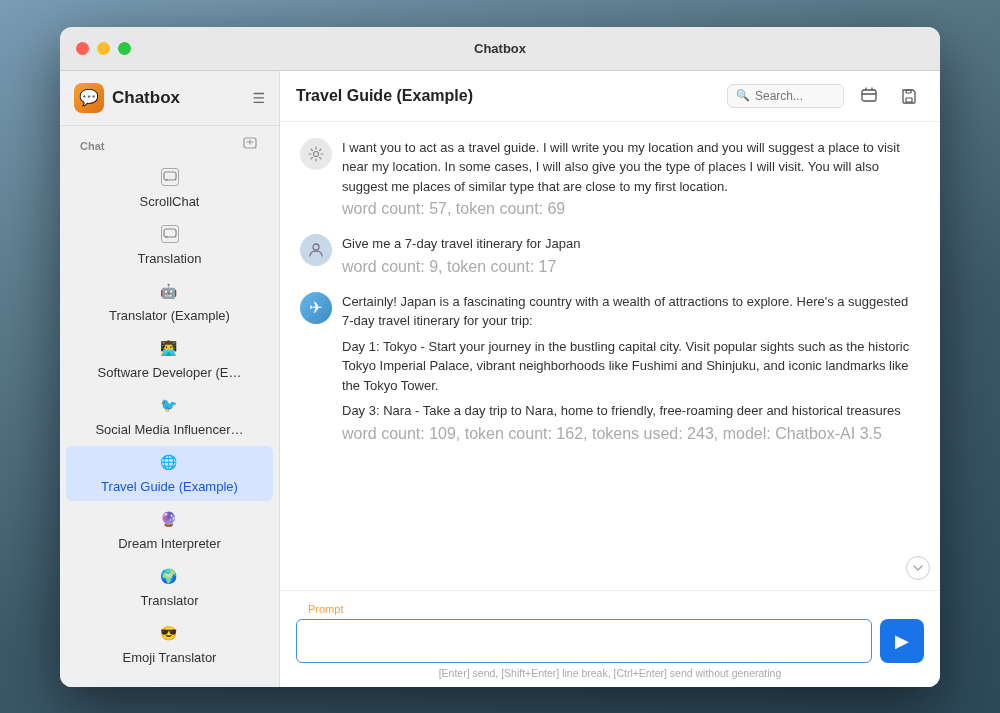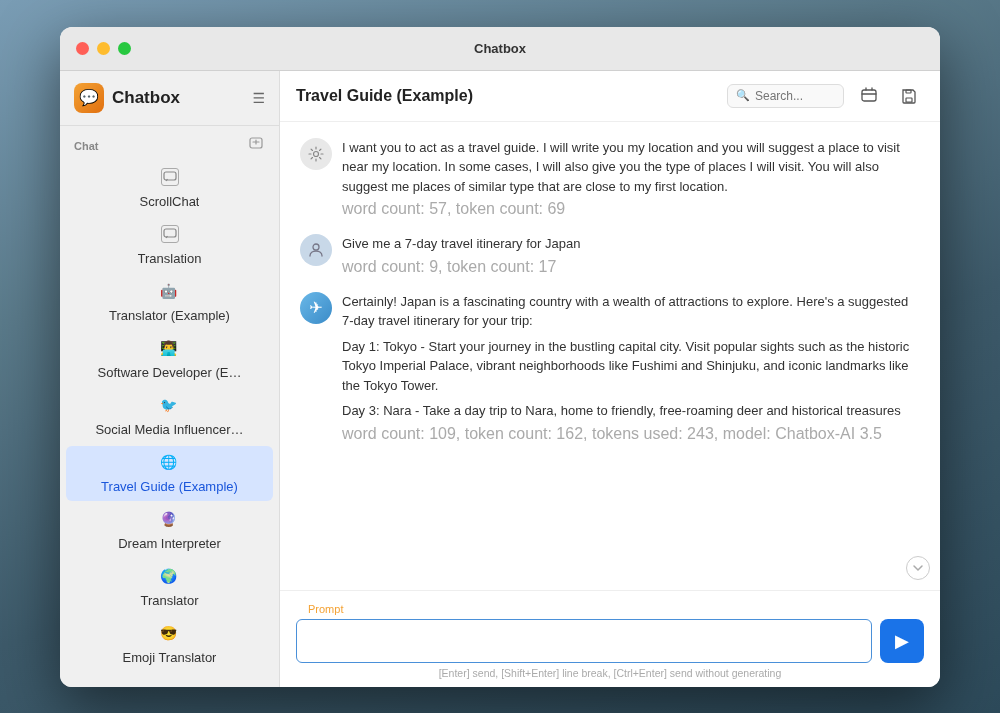--- a/index.html
+++ b/index.html
@@ -101,21 +101,21 @@
     .sidebar-menu-icon {
       margin-left: auto;
       font-size: 14px;
       color: #666;
       cursor: pointer;
     }
     .sidebar-section-label {
       display: flex;
       align-items: center;
       justify-content: space-between;
-      padding: 10px 14px 4px;
+      padding: 10px 20px 4px;
       font-size: 11px;
       font-weight: 600;
       color: #888;
       text-transform: none;
     }
     .sidebar-section-label .add-icon {
       font-size: 16px;
       color: #888;
       cursor: pointer;
     }

